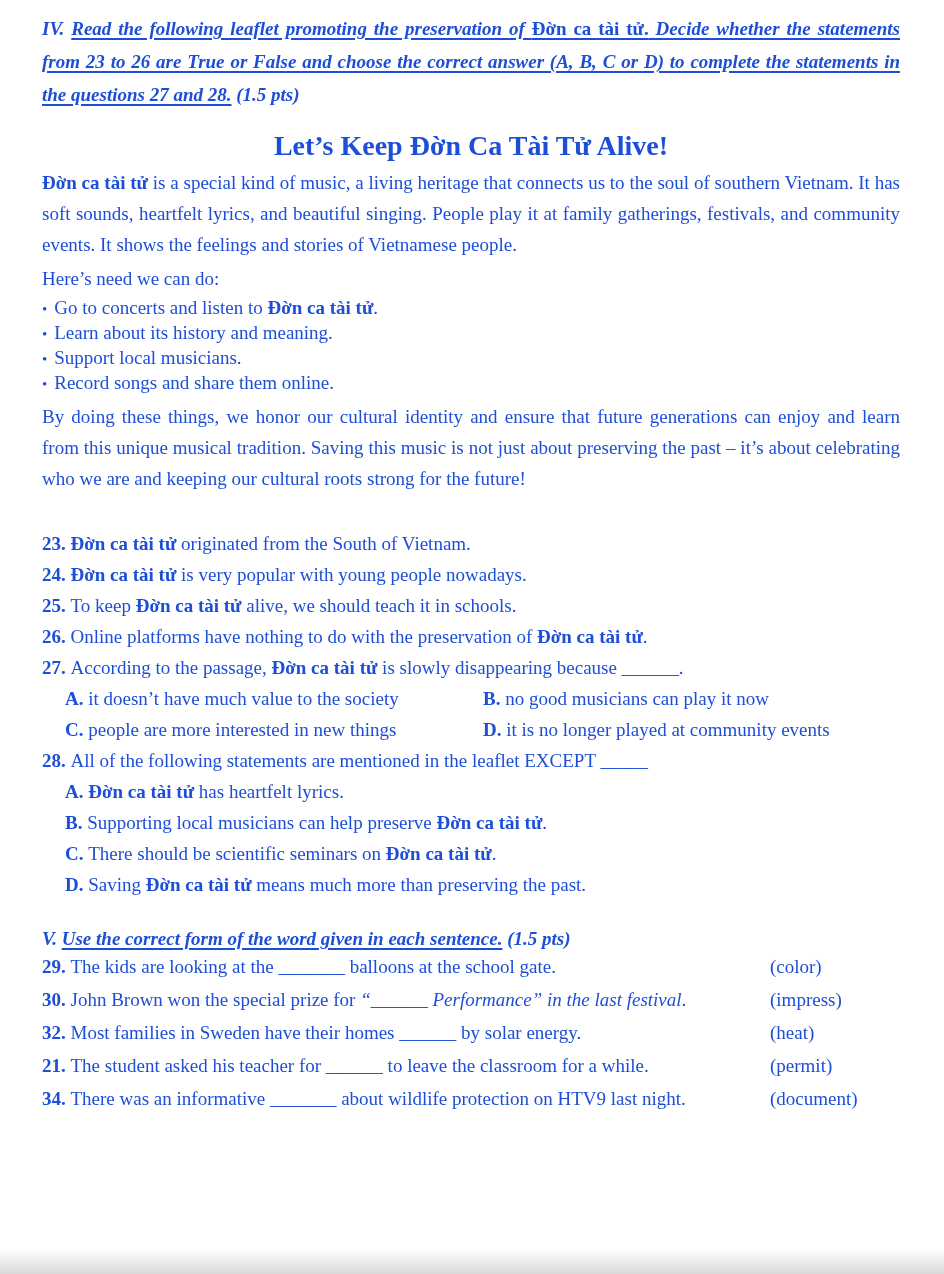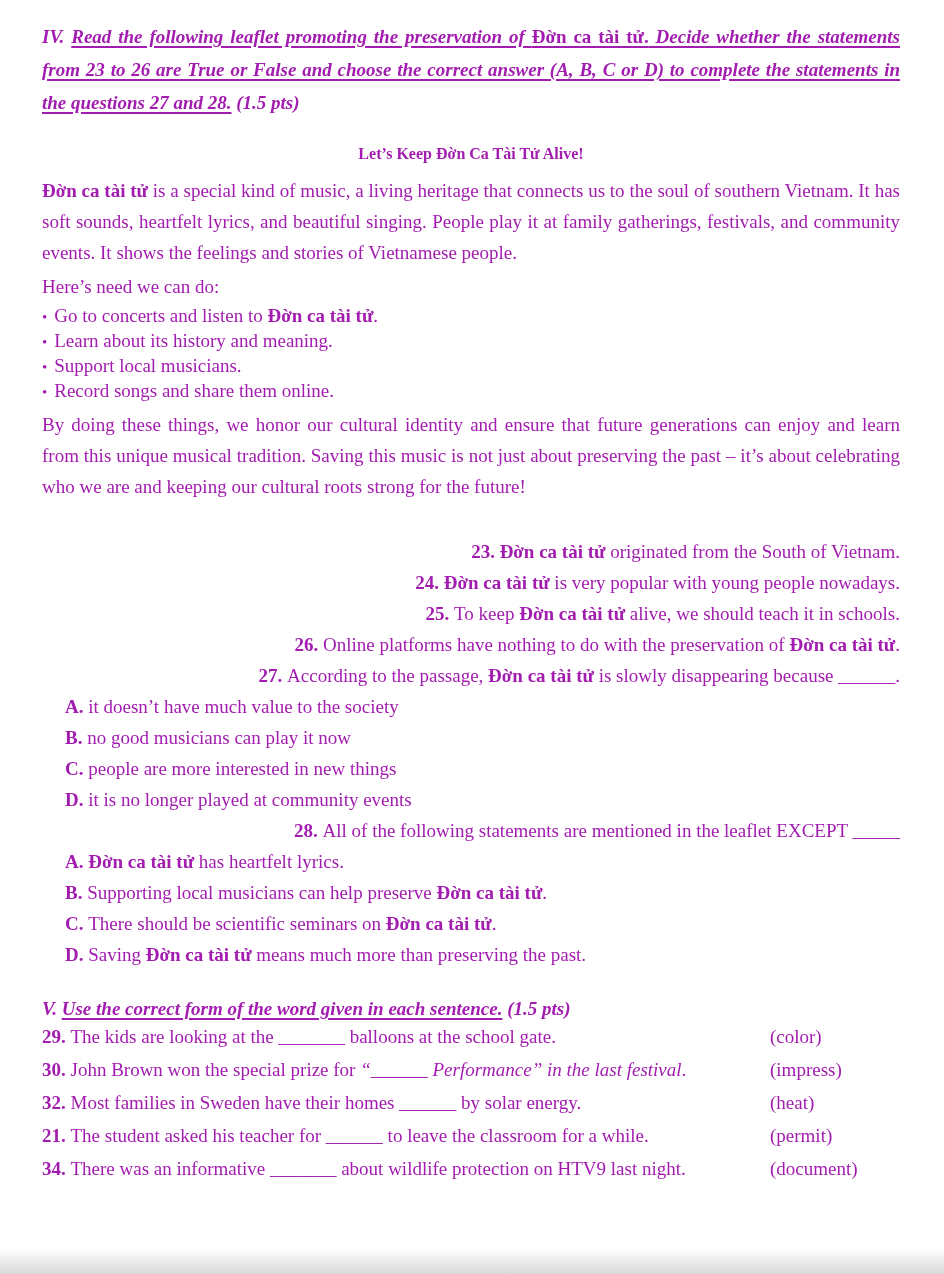--- a/index.html
+++ b/index.html
@@ -4,57 +4,57 @@
 <style>
   html, body { margin: 0; padding: 0; background: #fff; }
   .page {
     position: relative;
     width: 944px;
     height: 1274px;
     background: #fff;
     overflow: hidden;
     font-family: "Liberation Serif", "DejaVu Serif", serif;
     font-size: 19px;
-    color: #a21caf;
+    color: #1d4ed8;
     box-sizing: border-box;
-    padding: 20px 44px 0 42px;
+    padding: 12px 44px 0 42px;
   }
   .b  { font-weight: bold; }
   .i  { font-style: italic; }
   .u  { text-decoration: underline; text-decoration-thickness: 2px; text-underline-offset: 3px; }
   .hdr {
     margin: 0;
     font-weight: bold;
     font-style: italic;
     line-height: 33px;
     text-align: justify;
   }
   .hdr .term { font-style: normal; }
   .leaflet-title {
     margin: 23px 0 0 0;
     text-align: center;
     font-weight: bold;
-    font-size: 16px;
+    font-size: 28px;
     line-height: 24px;
     font-family: Liberation Serif, serif;
   }
   .para {
     margin: 9px 0 0 0;
     line-height: 31px;
     text-align: justify;
   }
   .para.tight { margin-top: 2px; }
   .list-intro { margin: 3px 0 0 0; line-height: 31px; }
   .bullets { margin: 2px 0 0 0; padding: 0; list-style: none; }
   .bullets li { line-height: 24px; }
   .bullet-glyph { font-size: 15px; margin-right: 7px; }
   .closing { margin: 5px 0 0 0; }
   .qblock { margin-top: 34px; }
-  .q { line-height: 31px; text-align: right; }
-  .optrow { display: flex; padding-left: 23px; line-height: 31px; flex-direction: column; }
+  .q { line-height: 31px; }
+  .optrow { display: flex; padding-left: 23px; line-height: 31px; }
   .optcell-left { width: 418px; flex-shrink: 0; }
   .optcell-right { flex: 1; }
   .optline { padding-left: 23px; line-height: 31px; }
   .sec5-hdr {
     margin: 28px 0 0 0;
     font-weight: bold;
     font-style: italic;
     line-height: 22px;
   }
   .wf-row { display: flex; line-height: 32px; margin-top: 1px; }

